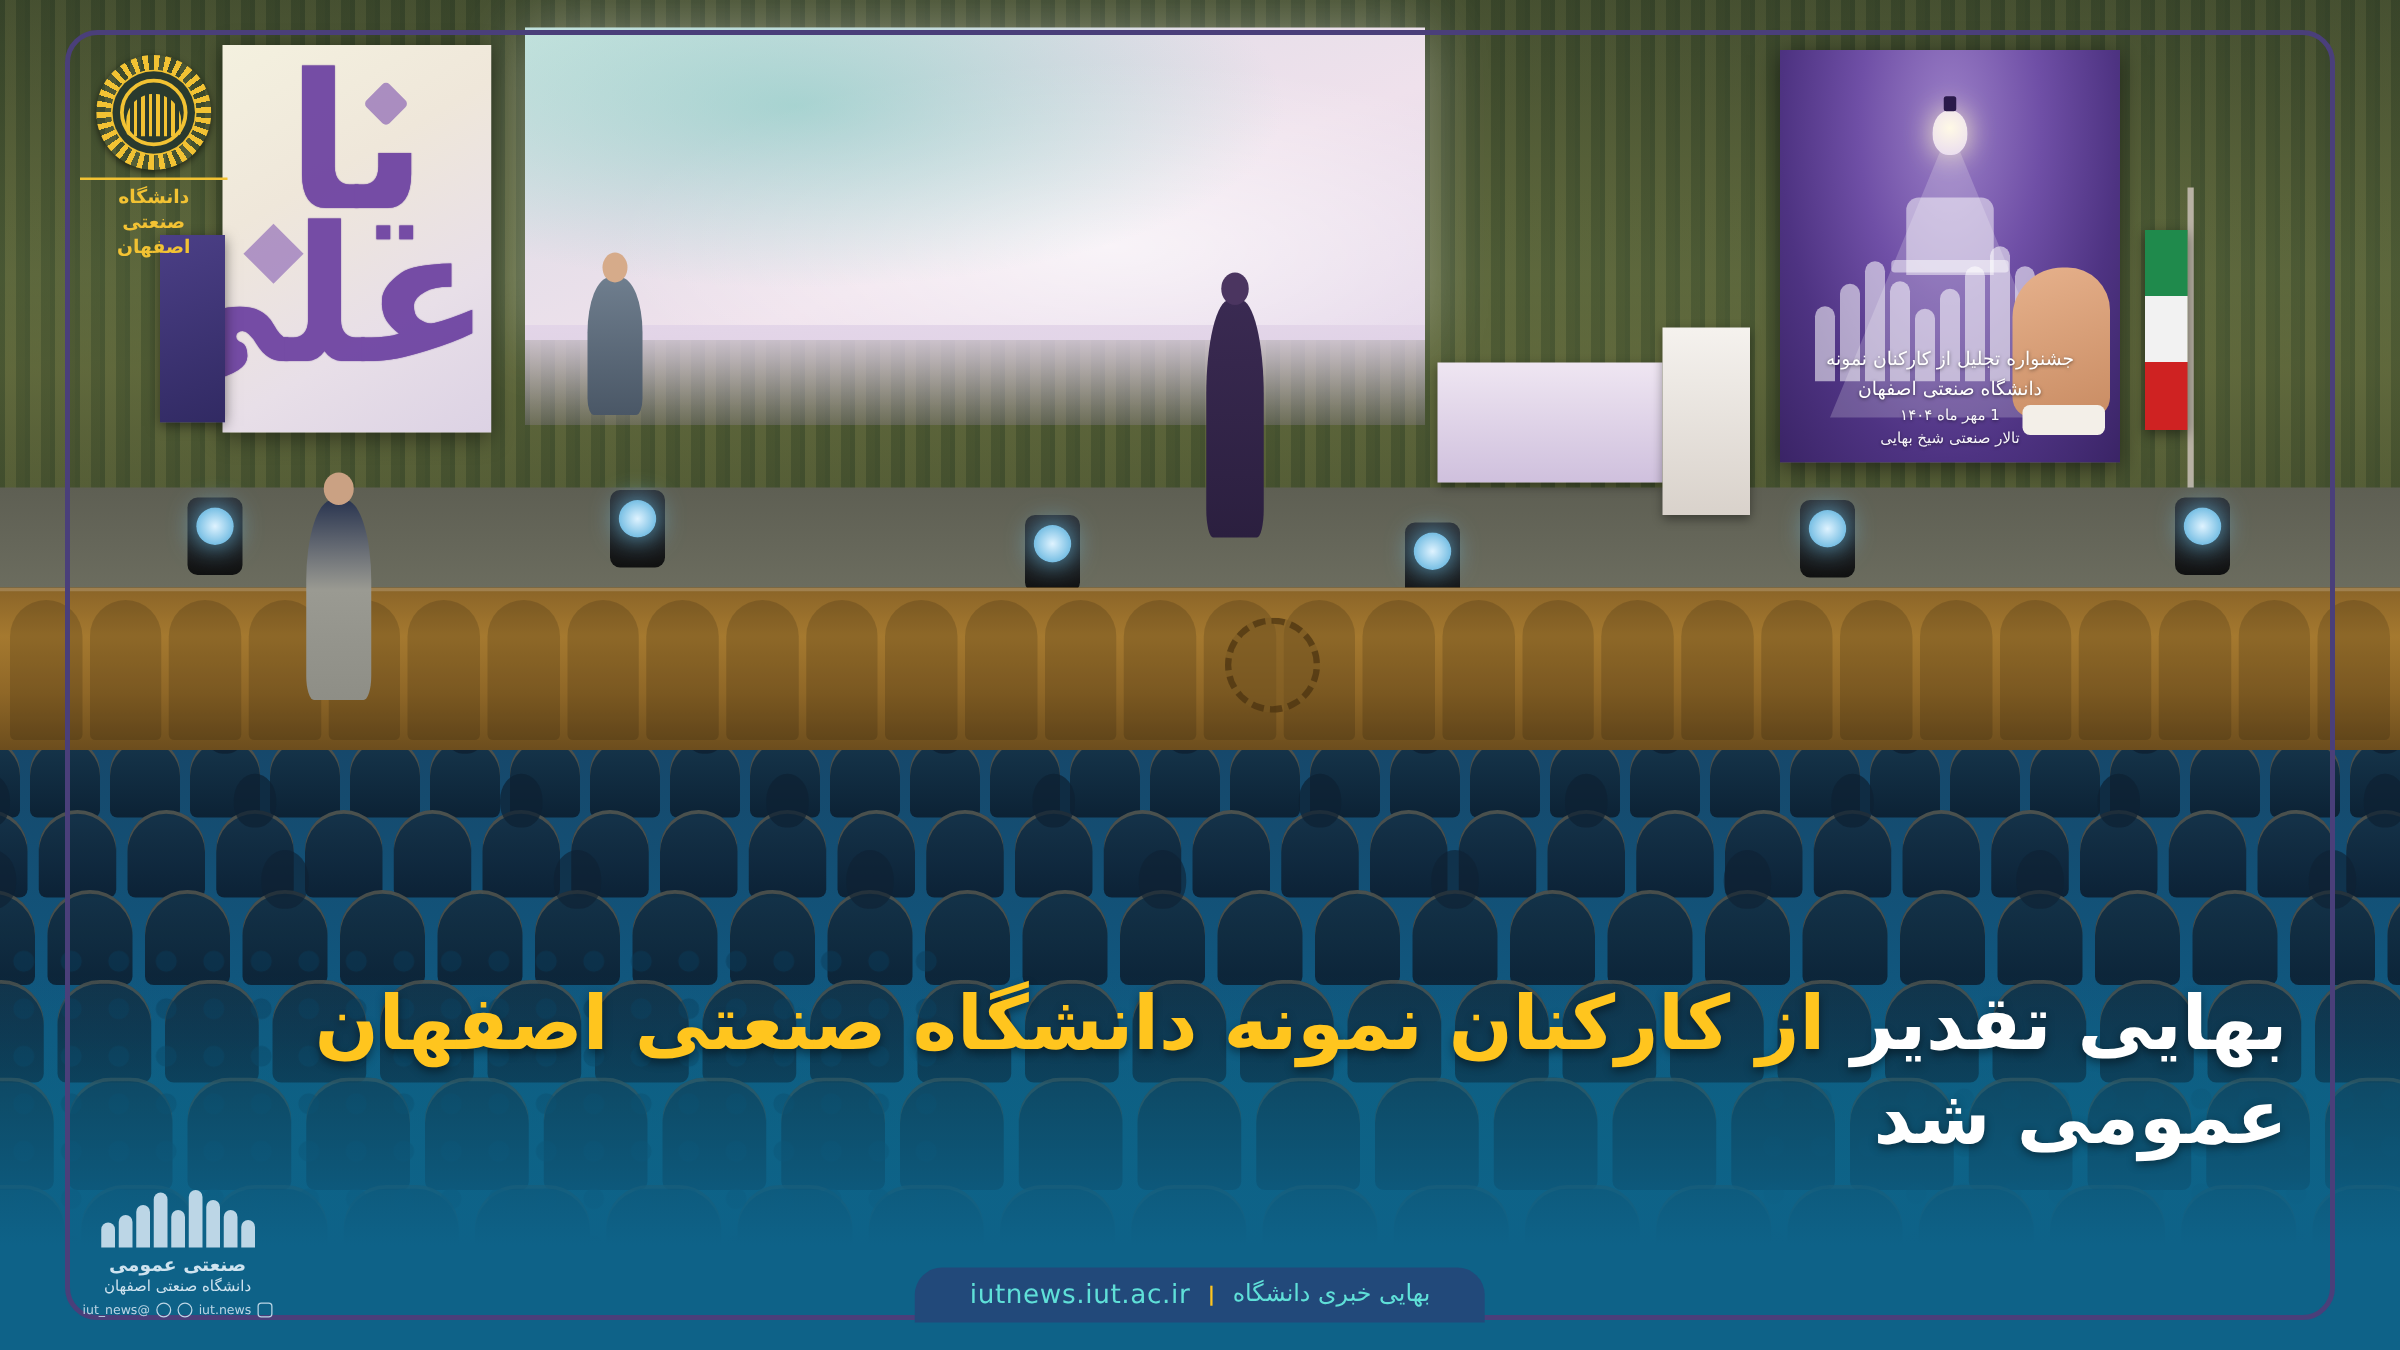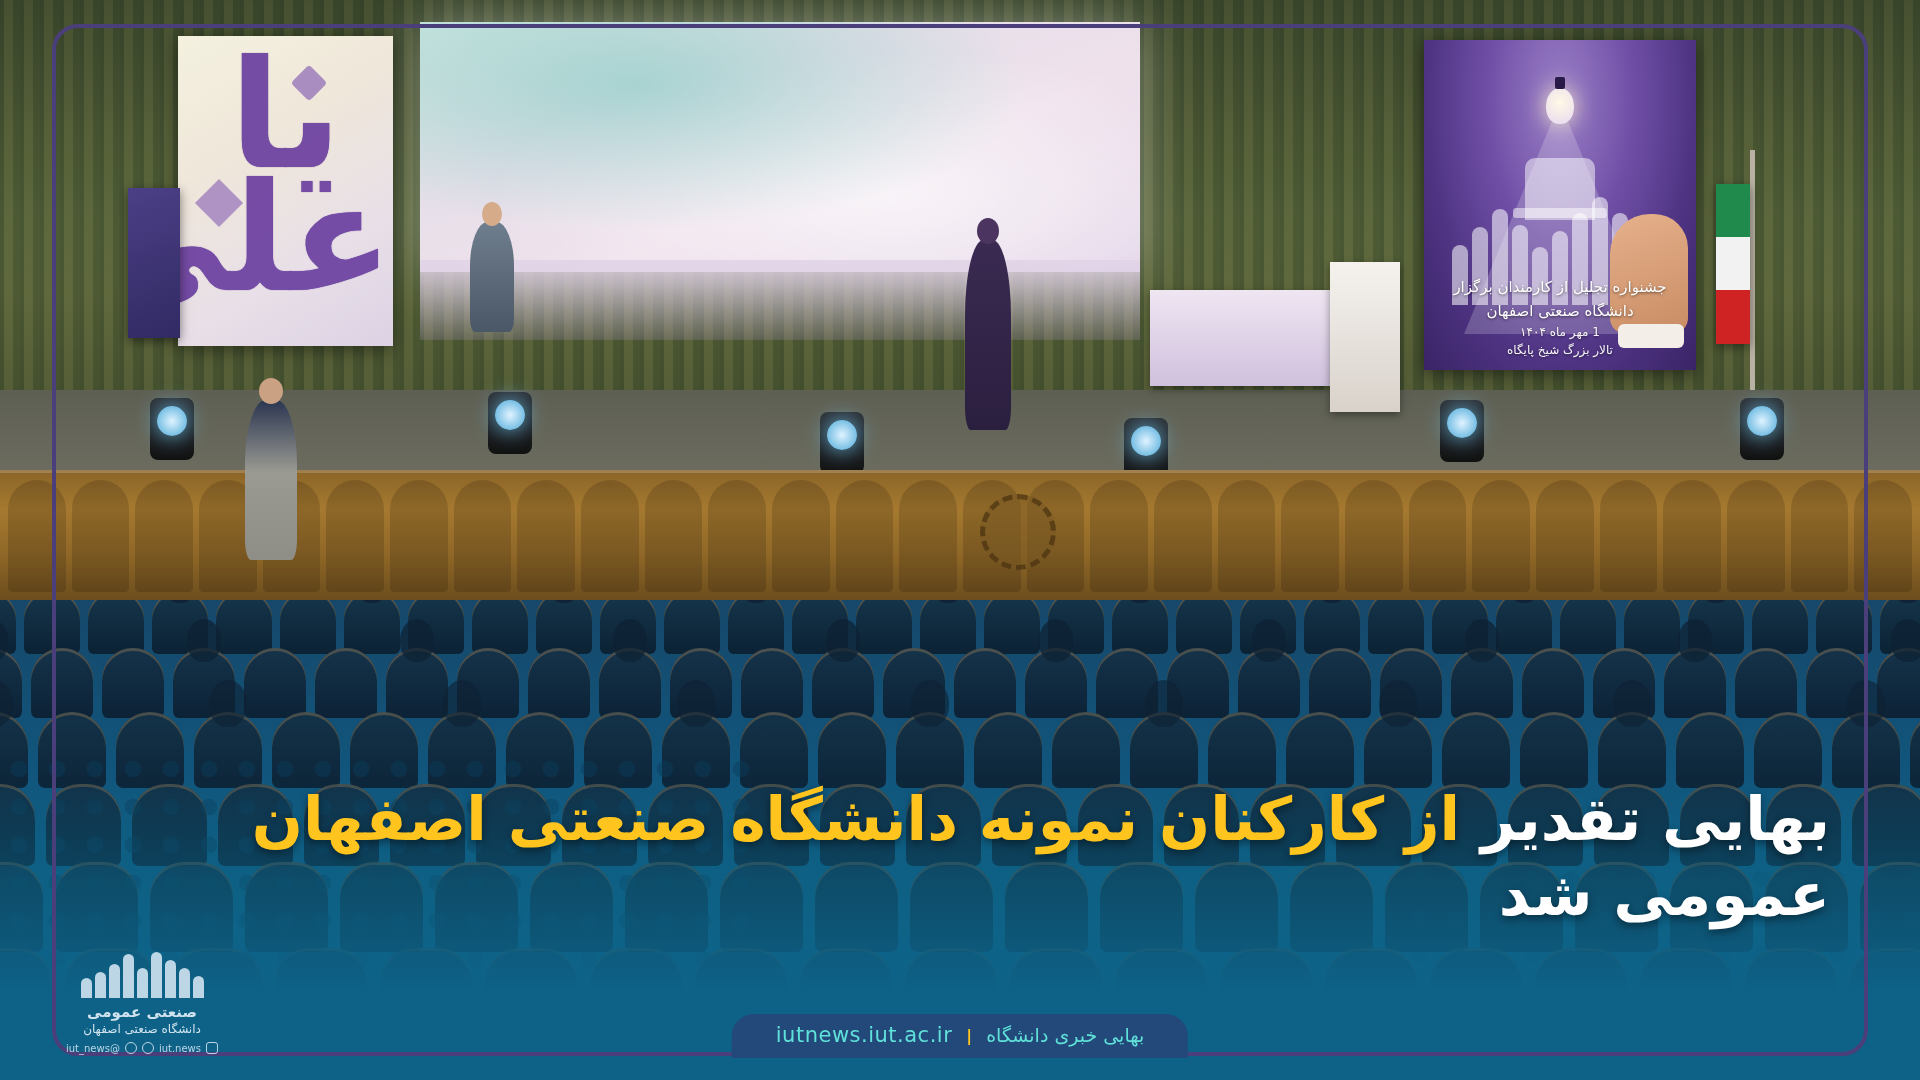--- a/index.html
+++ b/index.html
@@ -220,24 +220,24 @@
           <i style="height:74px"></i>
         <i style="height:58px"></i>
           <i style="height:80px"></i>
           <i style="height:96px"></i>
         <i style="height:78px"></i>
           <i style="height:60px"></i>
       </div>
       <div class="hand"></div>
       <div class="cuff"></div>
       <div class="btxt">
-        <div>جشنواره تجلیل از کارمندان برگزار</div>
+        <div>جشنواره تجلیل از کارکنان نمونه</div>
         <div>دانشگاه صنعتی اصفهان</div>
         <div class="sm">1 مهر ماه ۱۴۰۴</div>
-        <div class="sm">تالار بزرگ شیخ پایگاه</div>
+        <div class="sm">تالار صنعتی شیخ بهایی</div>
       </div>
     </div>
 
     <div class="flagpole"></div>
     <div class="flag"></div>
 
     <div class="stagefloor"></div>
 
     <div class="person p-key">
         <span class="head"></span>
@@ -512,20 +512,30 @@
     <span class="hl">از کارکنان نمونه دانشگاه صنعتی اصفهان</span>
     <span>عمومی شد</span>
   </div>
 
   <div id="footer">
     <span class="fa">بهایی خبری دانشگاه</span>
     <span class="bar">|</span>
     <span class="url">iutnews.iut.ac.ir</span>
   </div>
 
+  <div id="logo-top">
+    <div class="gear">
+      <span class="fan"></span>
+    </div>
+    <div class="lname">
+      <div>دانشگاه</div>
+      <div>صنعتی</div>
+      <div>اصفهان</div>
+    </div>
+  </div>
 
   <div id="logo-bottom">
     <div class="skyline">
       <i style="height:22px"></i>
         <i style="height:30px"></i>
         <i style="height:38px"></i>
       <i style="height:46px"></i>
         <i style="height:30px"></i>
         <i style="height:44px"></i>
       <i style="height:34px"></i>

